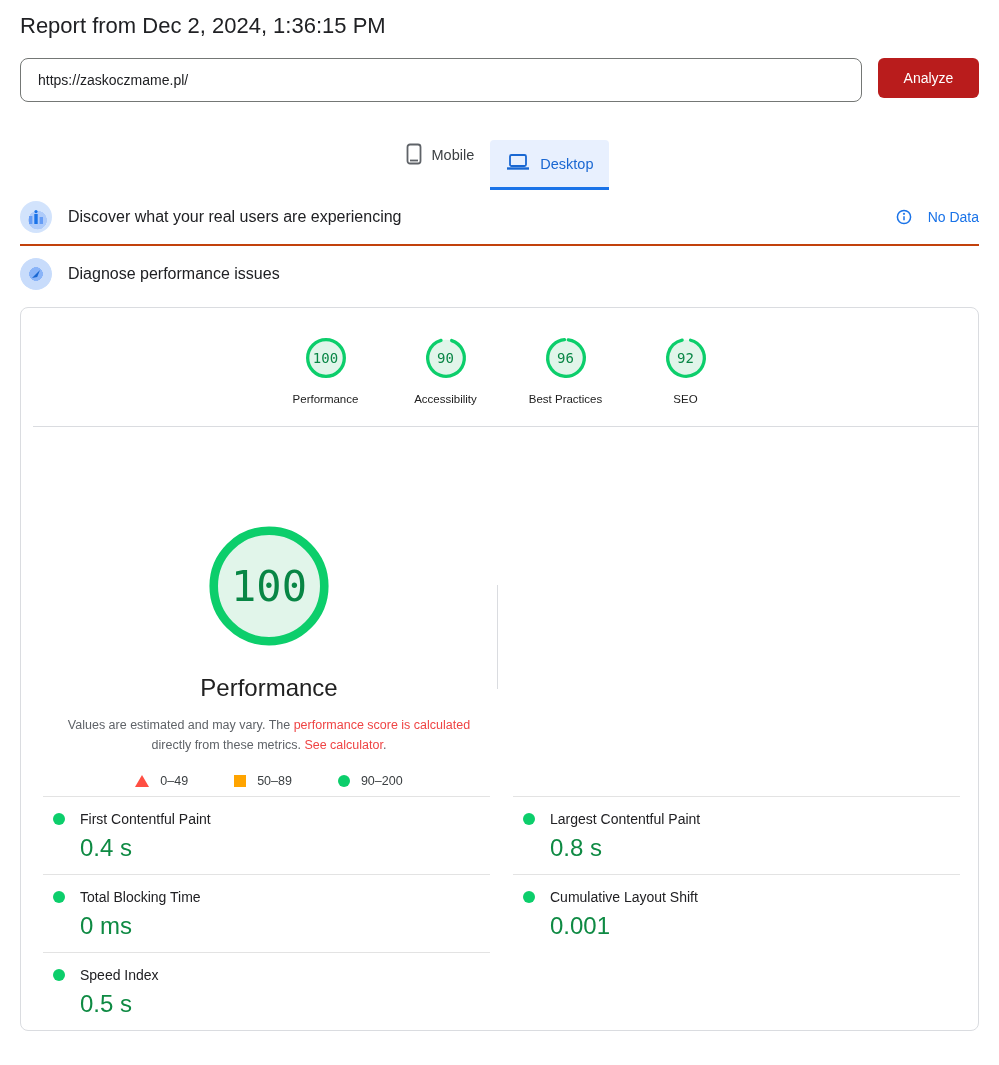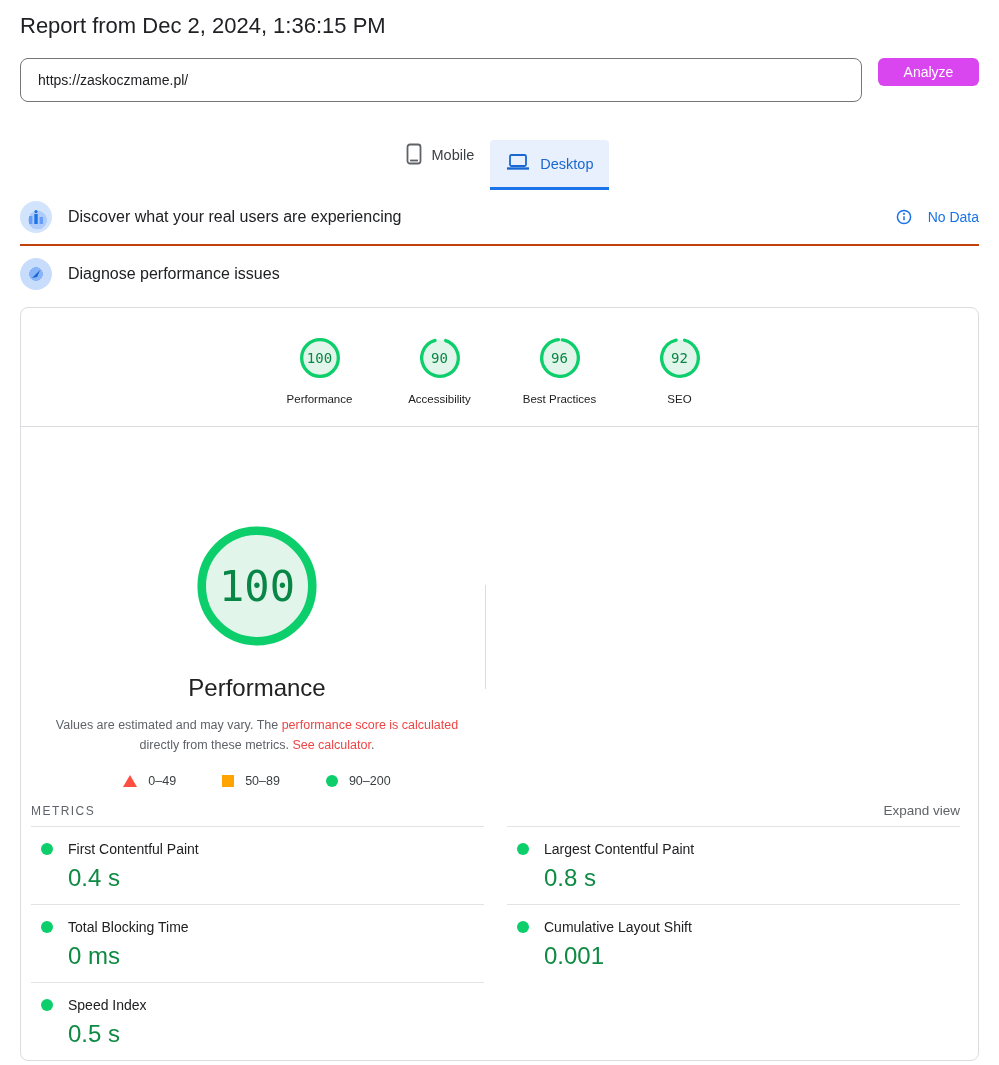--- a/index.html
+++ b/index.html
@@ -14,21 +14,21 @@
   
   .report-title { font-size: 22px; font-weight: 400; color: #202124; margin: 13px 0 19px; }
 
   .search-row { display: flex; gap: 16px; }
   .url-input {
     flex: 1; height: 44px; border: 1px solid #747775; border-radius: 8px;
     padding: 0 17px; font-size: 14px; color: #202124; outline: none;
     font-family: "Liberation Sans", sans-serif; background: #fff;
   }
   .analyze-btn {
-    width: 101px; height: 28px; background: #d946ef; color: #fff; border: none;
+    width: 101px; height: 40px; background: #b91c1c; color: #fff; border: none;
     border-radius: 6px; font-size: 14px; font-weight: 500; cursor: pointer;
     font-family: "Liberation Sans", sans-serif;
   }
 
   
   .tabs { display: flex; justify-content: center; margin-top: 21px; }
   .tab { display: flex; align-items: center; gap: 10px; padding: 13px 16px;
          font-size: 14.5px; cursor: pointer; border-bottom: 3px solid transparent; }
   .tab.inactive { color: #3c4043; }
   .tab.inactive svg { stroke: #5f6368; }
@@ -42,21 +42,21 @@
   .section-row.bordered { border-bottom: 2px solid #c2410c; }
   .round-icon { width: 32px; height: 32px; border-radius: 50%; flex: 0 0 32px;
                 display: flex; align-items: center; justify-content: center; }
   .icon-field { background: radial-gradient(circle at 55% 60%, #aecbfa 0 35%, #d2e3fc 36% 100%); }
   .icon-lab   { background: radial-gradient(circle at 50% 50%, #8ab4f8 0 30%, #c8dcfb 31% 70%, #e3eefd 71% 100%); }
   .section-title { font-size: 16px; color: #202124; margin-left: 16px; flex: 1; }
   .no-data { display: flex; align-items: center; gap: 16px; color: #1a73e8;
              font-size: 14px; cursor: pointer; }
 
   
-  .card { border: 1px solid #dadce0; border-radius: 8px; margin-top: 5px; }
+  .card { border: 1px solid #dadce0; border-radius: 8px; margin-top: 5px; padding-left: 12px; }
 
   .summary-row { display: flex; justify-content: center; padding: 28px 0 21px; }
   .summary-item { width: 120px; display: flex; flex-direction: column; align-items: center; }
   .ring-wrap { position: relative; width: 44px; height: 44px; }
   .ring-wrap svg { display: block; }
   .ring-score {
     position: absolute; inset: 0; display: flex; align-items: center; justify-content: center;
     font-family: "DejaVu Sans Mono", monospace; font-size: 14px; color: #088645;
   }
   .summary-label { margin-top: 13px; font-size: 11.5px; color: #212121; }
@@ -252,24 +252,20 @@
             <span class="lg-circle"></span>
             <span>90–200</span>
           </div>
         </div>
       </div>
 
       <div class="mid-divider"></div>
 
     </div>
 
-    <div class="metrics-bar">
-      <div class="metrics-title">METRICS</div>
-      <div class="expand-view">Expand view</div>
-    </div>
 
     <div class="metrics-grid">
       <div class="mcol">
         <div class="metric-row">
           <div class="metric-head">
             <span class="metric-dot"></span>
             <span class="metric-name">First Contentful Paint</span>
           </div>
           <div class="metric-value">0.4 s</div>
         </div>

